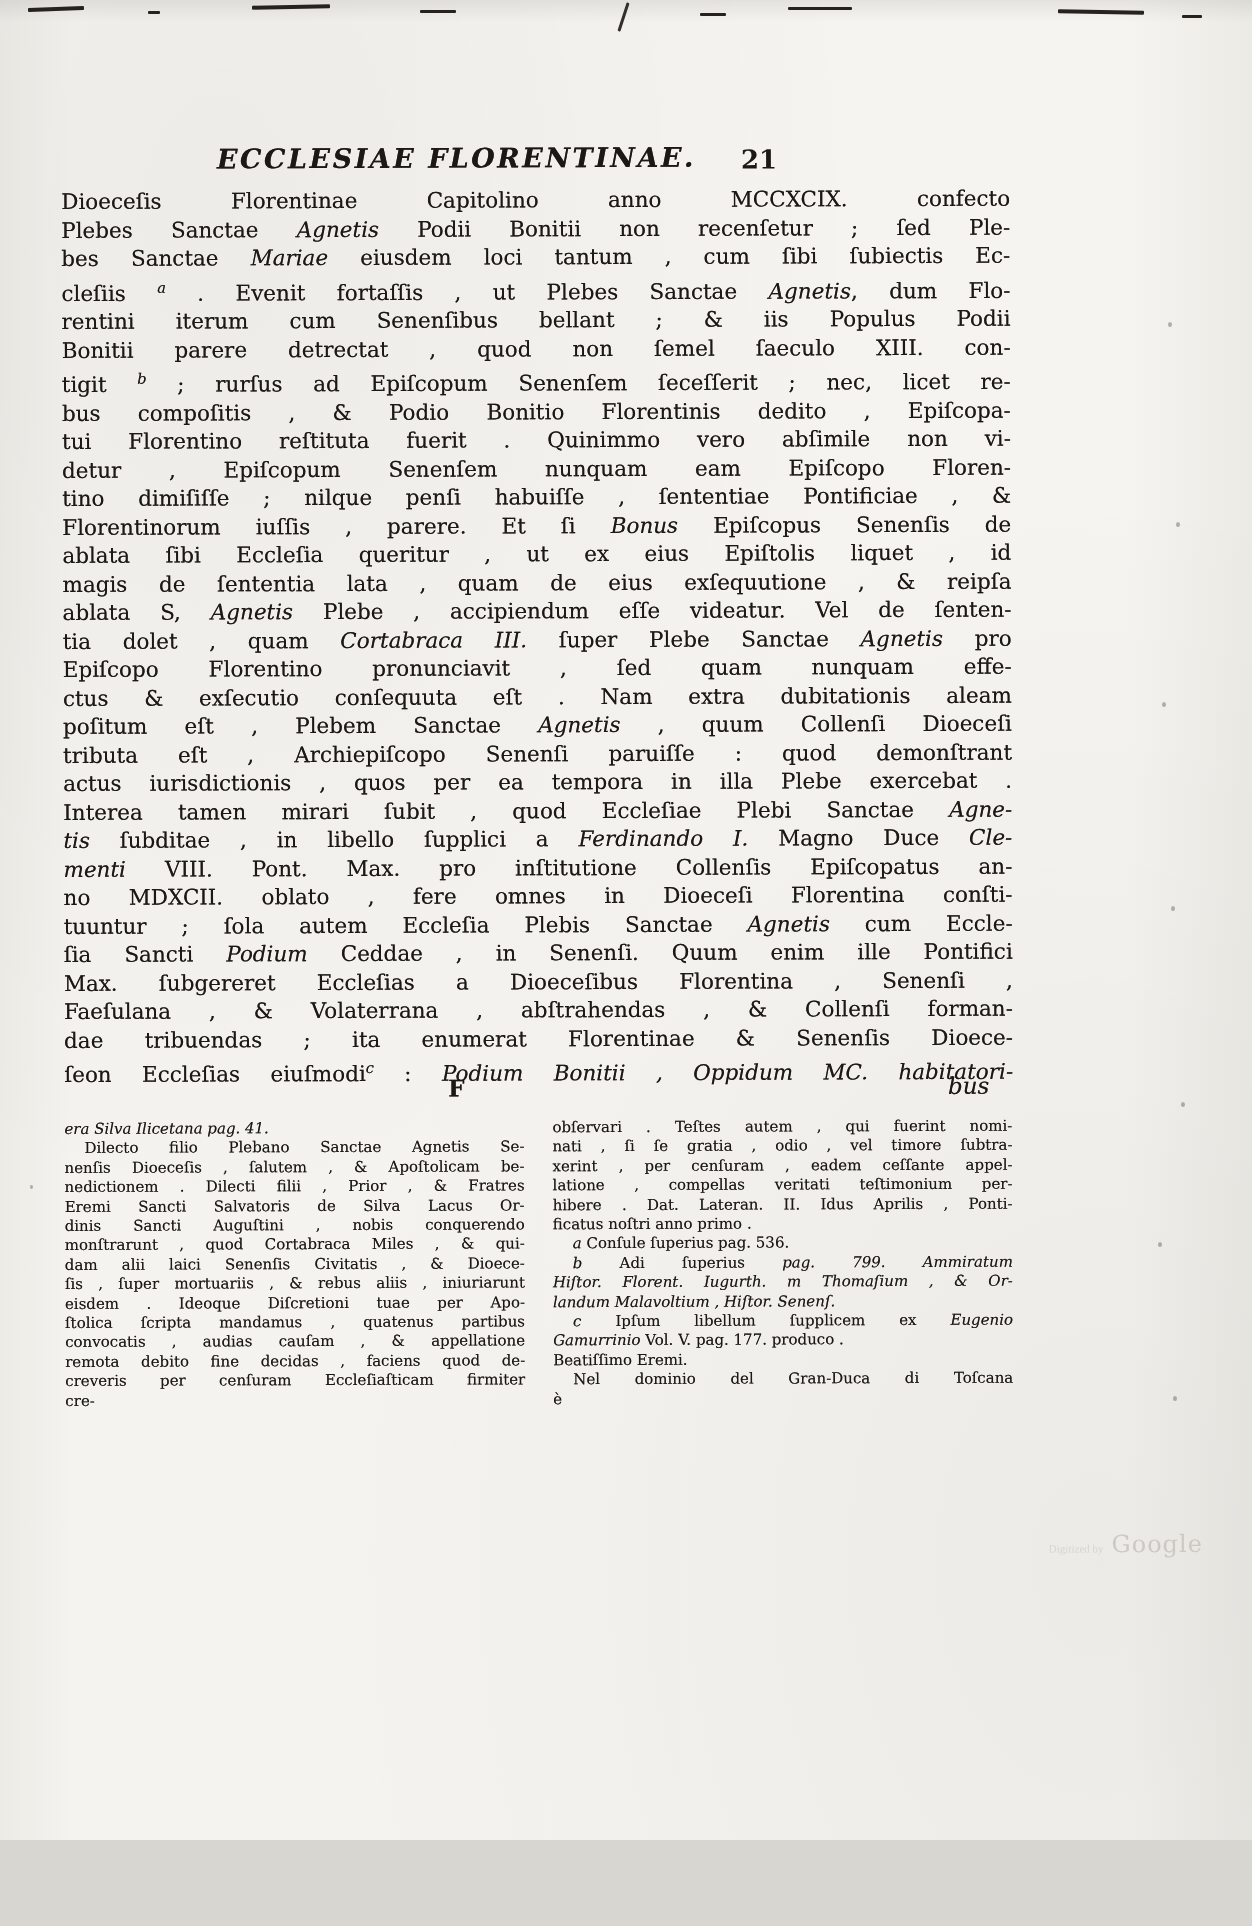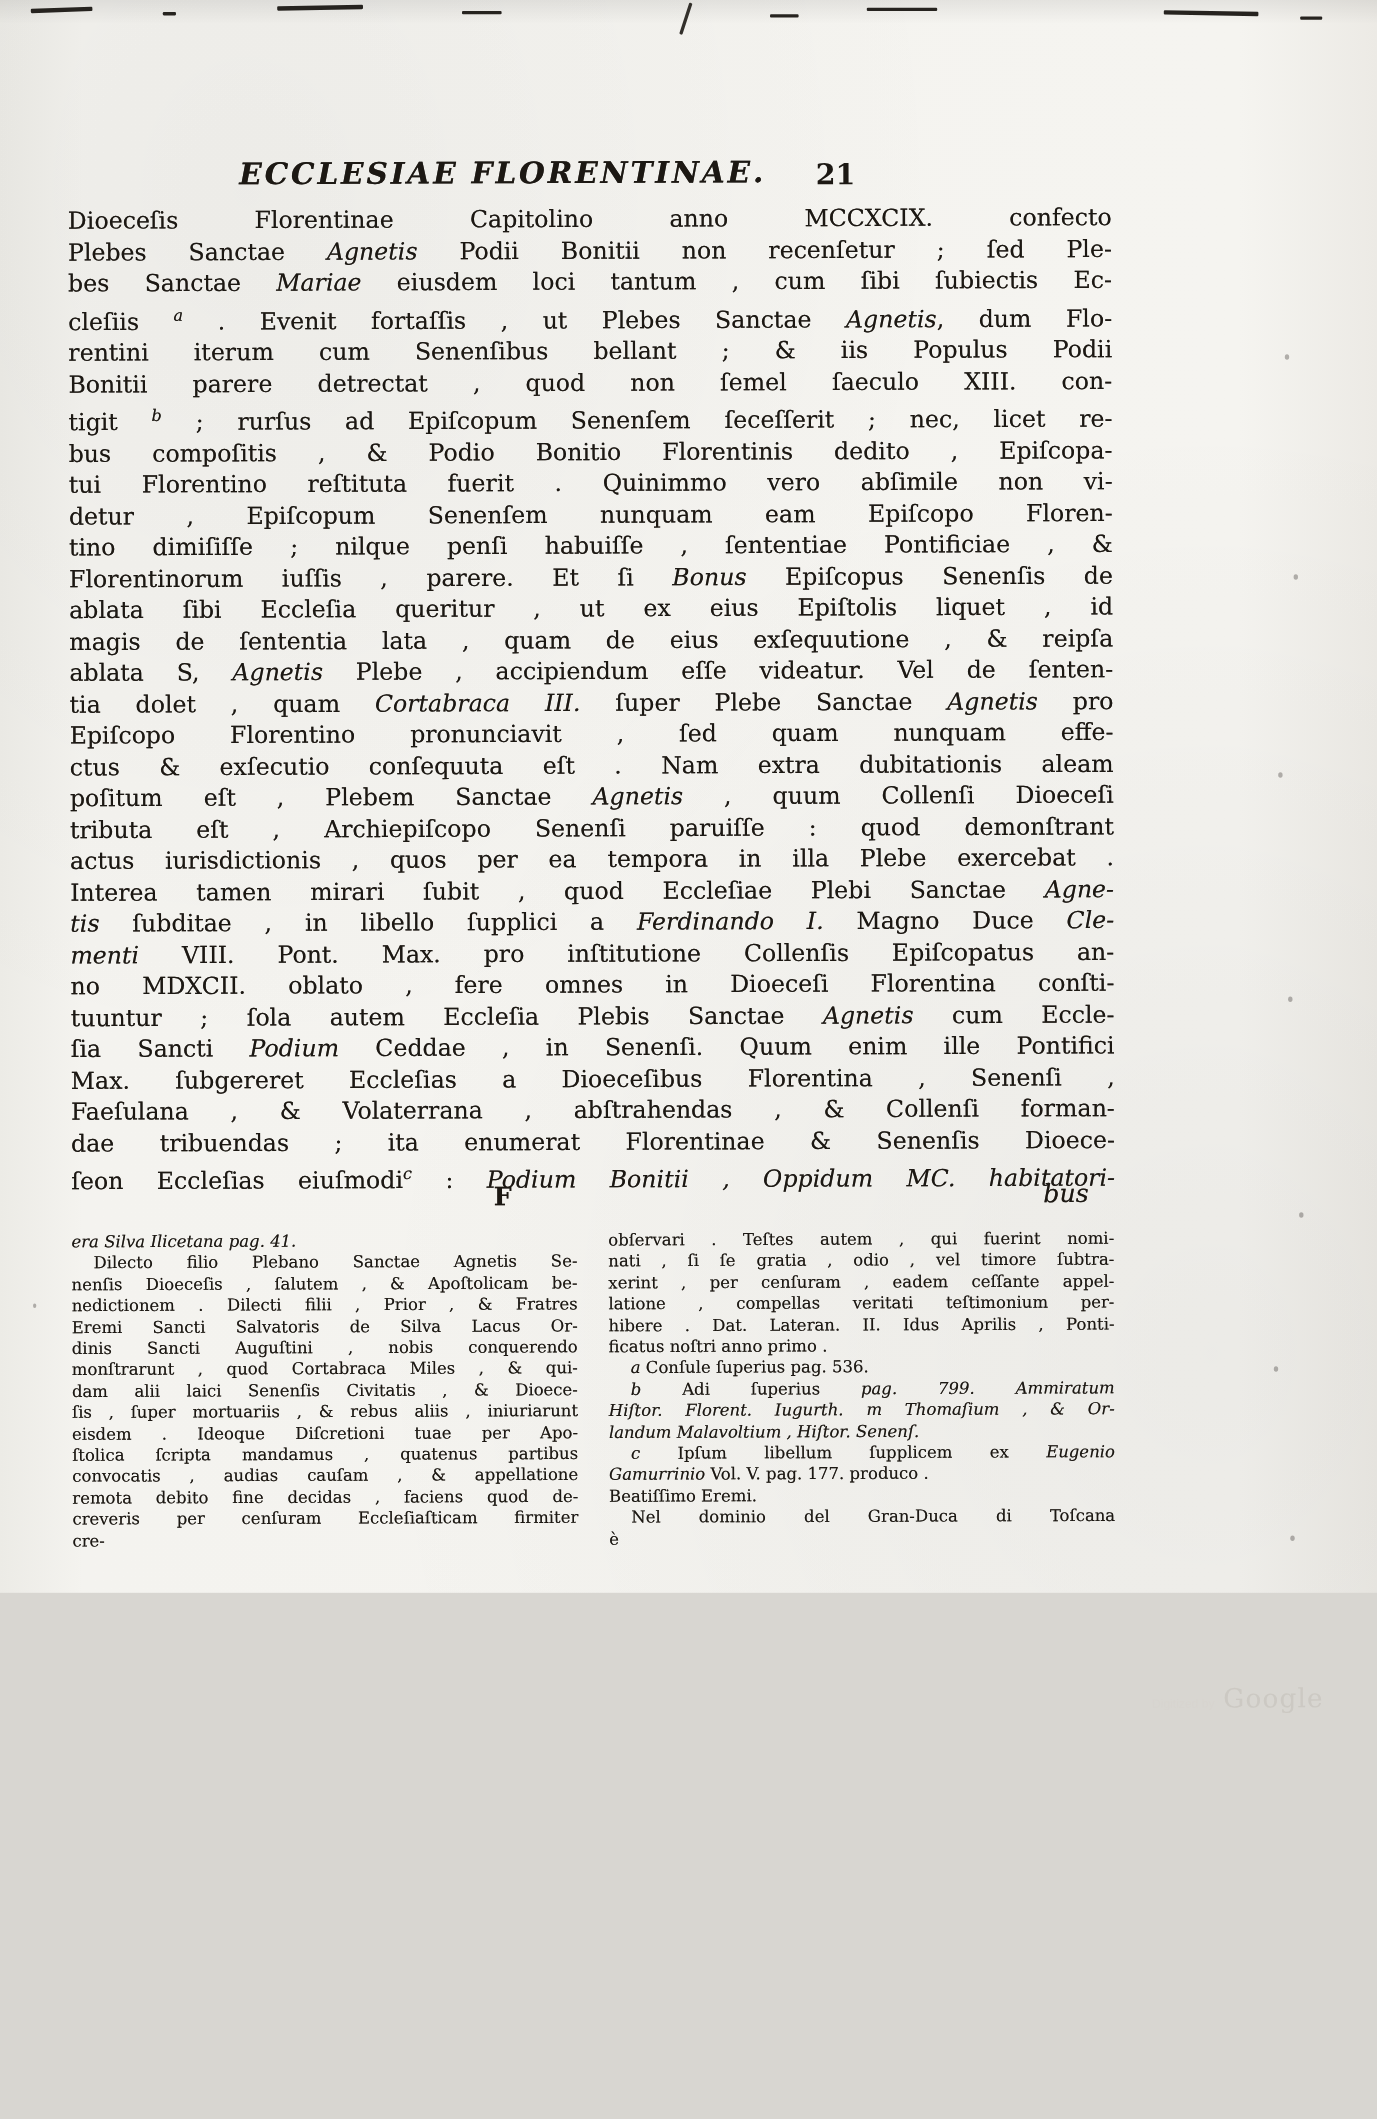--- a/index.html
+++ b/index.html
@@ -3,21 +3,21 @@
 <meta charset="utf-8">
 <style>
   * { margin:0; padding:0; box-sizing:border-box; }
   html, body { width:1252px; height:1926px; }
   body {
     font-family:"DejaVu Serif","Liberation Serif",serif;
     background:#d8d6d1;
     overflow:hidden;
   }
   .page {
-    position:relative; width:1252px; height:1448px;
+    position:relative; width:1252px; height:1840px;
     background:
       linear-gradient(180deg, rgba(0,0,0,0.07) 0px, rgba(0,0,0,0.0) 22px),
       radial-gradient(ellipse at 18% 12%, rgba(0,0,0,0.030), transparent 45%),
       radial-gradient(ellipse at 88% 85%, rgba(0,0,0,0.040), transparent 50%),
       linear-gradient(90deg, #ecebe6 0%, #f4f3ef 6%, #f5f4f0 90%, #eceae5 100%);
     color:#1c1813;
   }
   .content { position:absolute; left:0; top:0; width:100%; height:100%;
     transform:rotate(-0.2deg); transform-origin:50% 40%; }
 
@@ -54,21 +54,21 @@
   }
   .fncol { width:460px; }
   .fncol .tline.last { text-align-last:left; }
   .tline.indent { text-indent:20px; }
   .tline.center { text-align:center; text-align-last:center; }
   .tline.right { text-align:right; text-align-last:right; }
 
   
   .watermark { position:absolute; top:1532px; left:900px; width:300px;
     display:flex; align-items:baseline; justify-content:flex-end; gap:8px; }
-  .wm-small { font-size:11px; color:#d7d4cf; font-family:Liberation Sans, sans-serif; }
+  .wm-small { font-size:11px; color:#d7d4cf; font-family:Liberation Serif, serif; }
   .wm-brand { font-size:24px; color:#ccc9c3; letter-spacing:1px; }
 
   
   .art { position:absolute; background:#26231f; border-radius:1px; }
   .a1 { left:28px;  top:7px;  width:56px; height:4px; transform:rotate(-2deg); }
   .a2 { left:148px; top:11px; width:12px; height:3px; }
   .a3 { left:252px; top:5px;  width:78px; height:4px; transform:rotate(-1deg); }
   .a4 { left:420px; top:10px; width:36px; height:3px; }
   .a5 { left:622px; top:2px;  width:3px;  height:30px; transform:rotate(18deg); background:#33302b; }
   .a6 { left:700px; top:13px; width:26px; height:3px; }

